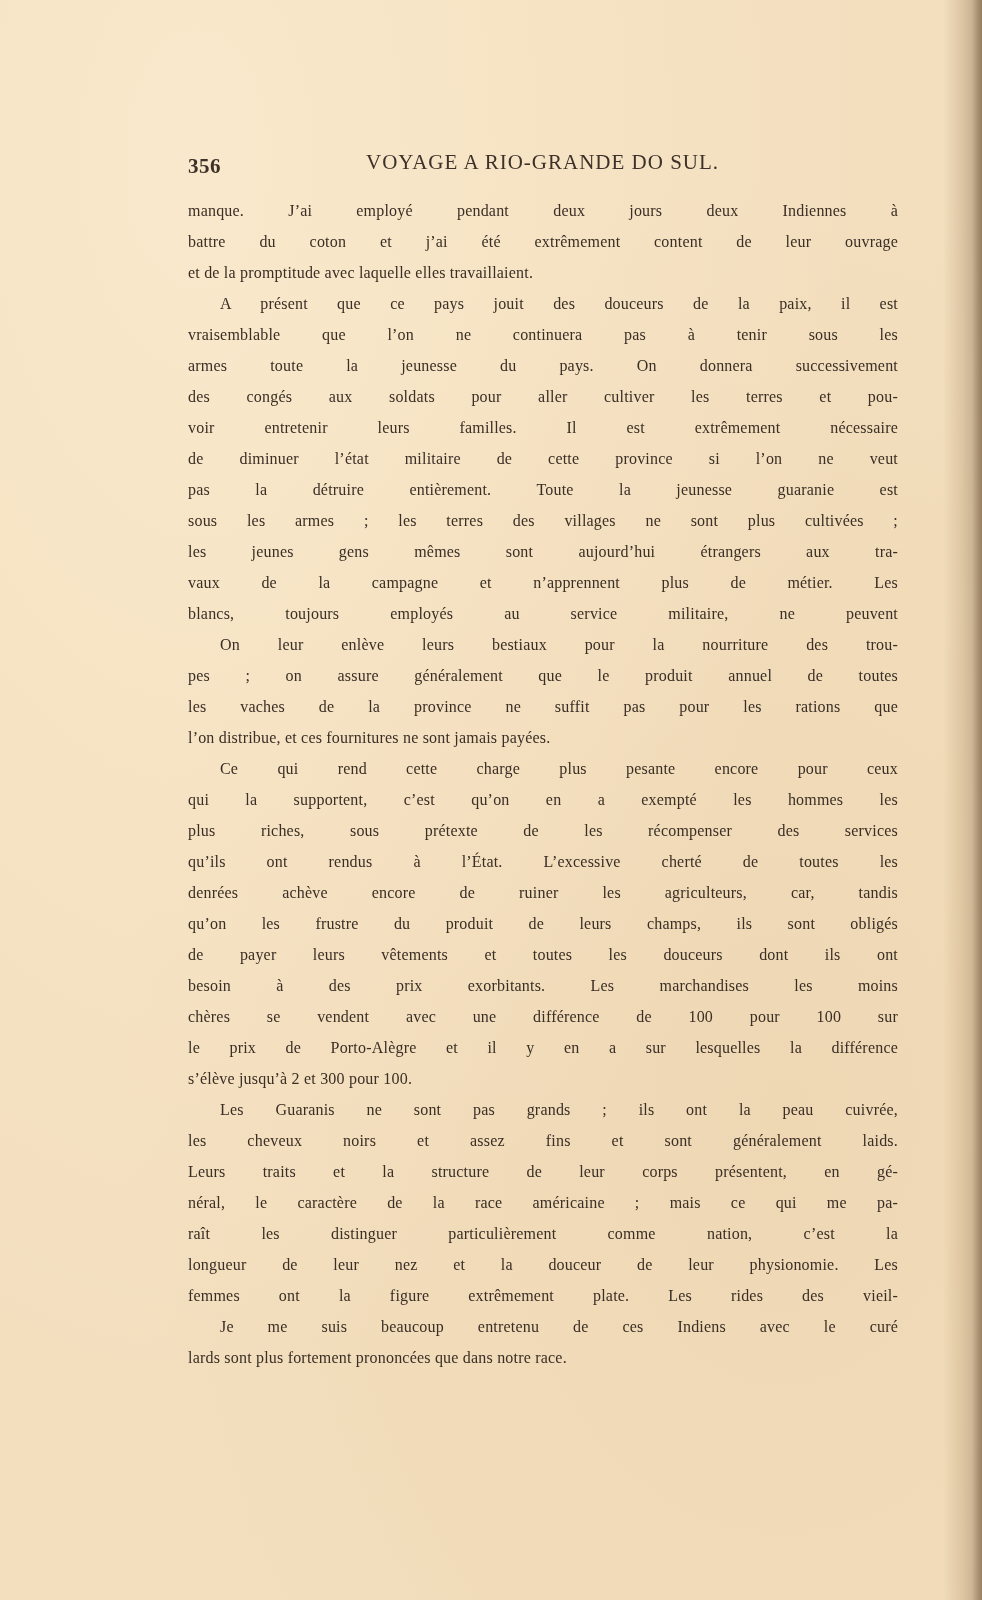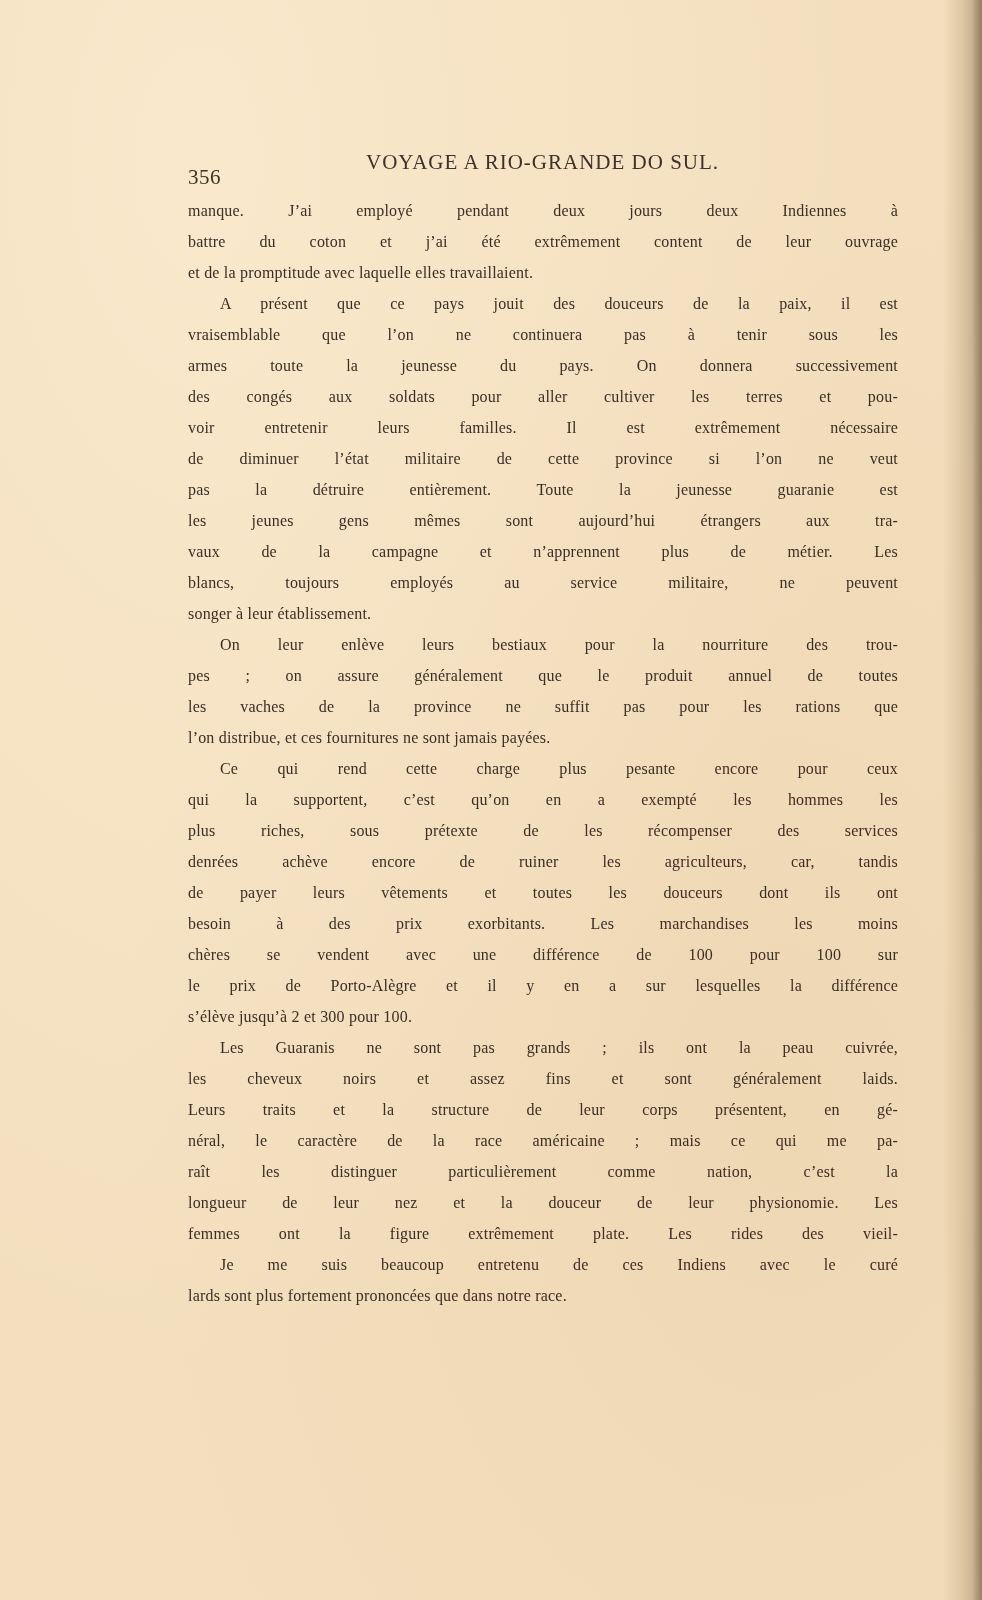--- a/index.html
+++ b/index.html
@@ -37,21 +37,22 @@
     width: 710px;
     height: 30px;
     font-family: "Liberation Serif", "DejaVu Serif", serif;
     font-size: 21px;
     letter-spacing: 0.5px;
     color: #3d3129;
   }
   .page-number {
     position: absolute;
     left: 0;
-    top: 15px;
+    top: 4px;
+    font-weight: bold;
   }
   .header-title {
     position: absolute;
     left: 178px;
     top: 0;
     letter-spacing: 1px;
   }
   .text-block {
     position: absolute;
     top: 195px;
@@ -93,32 +94,34 @@
     <span class="line">manque. J’ai employé pendant deux jours deux Indiennes à</span>
     <span class="line">battre du coton et j’ai été extrêmement content de leur ouvrage</span>
     <span class="line last">et de la promptitude avec laquelle elles travaillaient.</span>
     <span class="line indent">A présent que ce pays jouit des douceurs de la paix, il est</span>
     <span class="line">vraisemblable que l’on ne continuera pas à tenir sous les</span>
     <span class="line">armes toute la jeunesse du pays. On donnera successivement</span>
     <span class="line">des congés aux soldats pour aller cultiver les terres et pou-</span>
     <span class="line">voir entretenir leurs familles. Il est extrêmement nécessaire</span>
     <span class="line">de diminuer l’état militaire de cette province si l’on ne veut</span>
     <span class="line">pas la détruire entièrement. Toute la jeunesse guaranie est</span>
+    <span class="line">sous les armes ; les terres des villages ne sont plus cultivées ;</span>
     <span class="line">les jeunes gens mêmes sont aujourd’hui étrangers aux tra-</span>
     <span class="line">vaux de la campagne et n’apprennent plus de métier. Les</span>
     <span class="line">blancs, toujours employés au service militaire, ne peuvent</span>
-    <span class="line last">songer à leur établissement.</span>
     <span class="line indent">On leur enlève leurs bestiaux pour la nourriture des trou-</span>
     <span class="line">pes ; on assure généralement que le produit annuel de toutes</span>
     <span class="line">les vaches de la province ne suffit pas pour les rations que</span>
     <span class="line last">l’on distribue, et ces fournitures ne sont jamais payées.</span>
     <span class="line indent">Ce qui rend cette charge plus pesante encore pour ceux</span>
     <span class="line">qui la supportent, c’est qu’on en a exempté les hommes les</span>
     <span class="line">plus riches, sous prétexte de les récompenser des services</span>
+    <span class="line">qu’ils ont rendus à l’État. L’excessive cherté de toutes les</span>
     <span class="line">denrées achève encore de ruiner les agriculteurs, car, tandis</span>
+    <span class="line">qu’on les frustre du produit de leurs champs, ils sont obligés</span>
     <span class="line">de payer leurs vêtements et toutes les douceurs dont ils ont</span>
     <span class="line">besoin à des prix exorbitants. Les marchandises les moins</span>
     <span class="line">chères se vendent avec une différence de 100 pour 100 sur</span>
     <span class="line">le prix de Porto-Alègre et il y en a sur lesquelles la différence</span>
     <span class="line last">s’élève jusqu’à 2 et 300 pour 100.</span>
     <span class="line indent">Les Guaranis ne sont pas grands ; ils ont la peau cuivrée,</span>
     <span class="line">les cheveux noirs et assez fins et sont généralement laids.</span>
     <span class="line">Leurs traits et la structure de leur corps présentent, en gé-</span>
     <span class="line">néral, le caractère de la race américaine ; mais ce qui me pa-</span>
     <span class="line">raît les distinguer particulièrement comme nation, c’est la</span>

